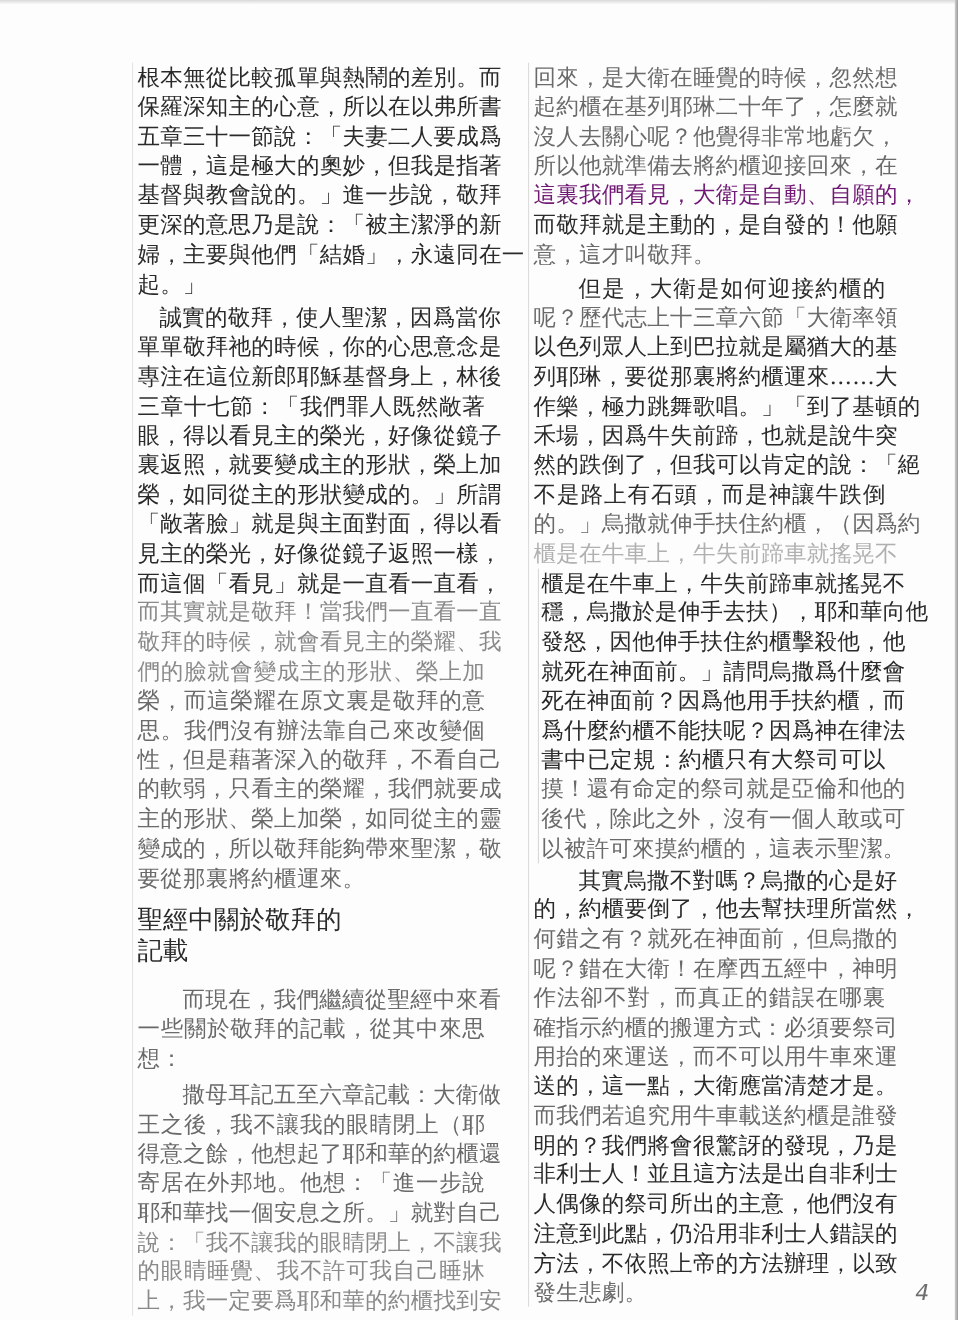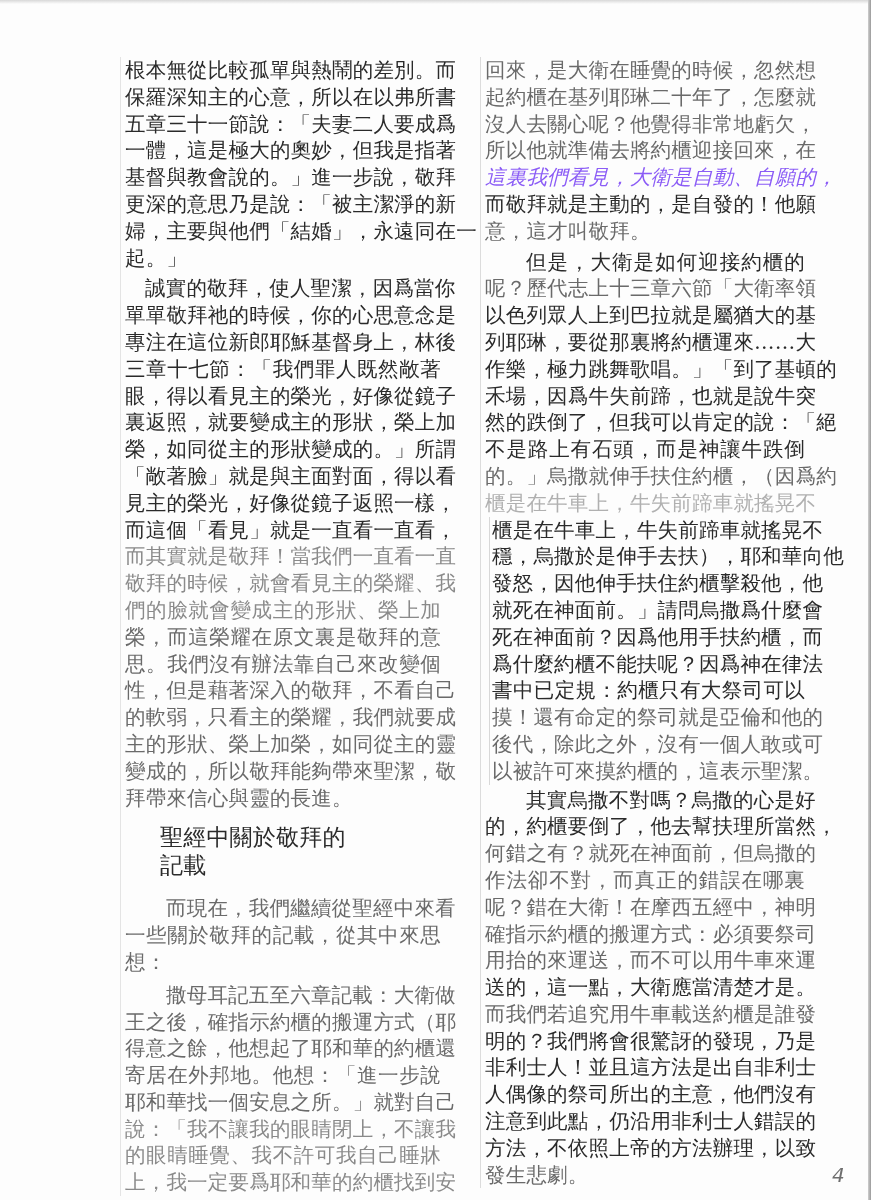--- a/index.html
+++ b/index.html
@@ -74,21 +74,20 @@
     .light {
       color: #6a6a6a;
     }
     .heading {
       font-size: 23px;
       line-height: 28px;
       margin-top: 12px;
       margin-bottom: 16px;
       color: #2b2b2b;
       text-align: left;
-      margin-left: 35px;
     }
     .heading .line {
       text-align: left;
       text-align-last: left;
     }
     .page-number {
       position: absolute;
       left: 832px;
       top: 1163px;
       font-family: "DejaVu Sans", sans-serif;
@@ -128,51 +127,51 @@
       <span class="line">而這個「看見」就是一直看一直看，</span>
       <span class="line faded">而其實就是敬拜！當我們一直看一直</span>
       <span class="line faded">敬拜的時候，就會看見主的榮耀、我</span>
       <span class="line faded">們的臉就會變成主的形狀、榮上加</span>
       <span class="line light">榮，而這榮耀在原文裏是敬拜的意</span>
       <span class="line light">思。我們沒有辦法靠自己來改變個</span>
       <span class="line light">性，但是藉著深入的敬拜，不看自己</span>
       <span class="line light">的軟弱，只看主的榮耀，我們就要成</span>
       <span class="line light">主的形狀、榮上加榮，如同從主的靈</span>
       <span class="line light">變成的，所以敬拜能夠帶來聖潔，敬</span>
-      <span class="line last light">拜帶來信心與靈的長進。</span>
+      <span class="line last light">要從那裏將約櫃運來。</span>
     </div>
     <div class="heading">
       <span class="line">聖經中關於敬拜的</span>
       <span class="line">記載</span>
     </div>
     <div class="light">
       <span class="line indent">而現在，我們繼續從聖經中來看</span>
       <span class="line">一些關於敬拜的記載，從其中來思</span>
       <span class="line last">想：</span>
     </div>
     <div class="light" style="margin-top:6px;">
       <span class="line indent">撒母耳記五至六章記載：大衛做</span>
-      <span class="line">王之後，確指示約櫃的搬運方式（耶</span>
+      <span class="line">王之後，我不讓我的眼睛閉上（耶</span>
       <span class="line">得意之餘，他想起了耶和華的約櫃還</span>
       <span class="line">寄居在外邦地。他想：「進一步說</span>
       <span class="line">耶和華找一個安息之所。」就對自己</span>
       <span class="line faded">說：「我不讓我的眼睛閉上，不讓我</span>
       <span class="line faded">的眼睛睡覺、我不許可我自己睡牀</span>
       <span class="line faded">上，我一定要爲耶和華的約櫃找到安</span>
 
     </div>
   </div>
 
   <div class="column col-right">
     <div class="light">
       <span class="line">回來，是大衛在睡覺的時候，忽然想</span>
       <span class="line">起約櫃在基列耶琳二十年了，怎麼就</span>
       <span class="line">沒人去關心呢？他覺得非常地虧欠，</span>
       <span class="line">所以他就準備去將約櫃迎接回來，在</span>
-      <span class="line" style="color:#8b5cf6;font-style:italic;">這裏我們看見，大衛是自動、自願的，</span>
+      <span class="line" style="color:#701a75;">這裏我們看見，大衛是自動、自願的，</span>
       <span class="line" style="color:#2a2a2a;">而敬拜就是主動的，是自發的！他願</span>
       <span class="line last">意，這才叫敬拜。</span>
     </div>
     <div style="margin-top:4px;">
       <span class="line indent">但是，大衛是如何迎接約櫃的</span>
       <span class="line light">呢？歷代志上十三章六節「大衛率領</span>
       <span class="line">以色列眾人上到巴拉就是屬猶大的基</span>
       <span class="line">列耶琳，要從那裏將約櫃運來……大</span>
       <span class="line">作樂，極力跳舞歌唱。」「到了基頓的</span>
       <span class="line">禾場，因爲牛失前蹄，也就是說牛突</span>
@@ -190,22 +189,22 @@
       <span class="line">爲什麼約櫃不能扶呢？因爲神在律法</span>
       <span class="line">書中已定規：約櫃只有大祭司可以</span>
       <span class="line light">摸！還有命定的祭司就是亞倫和他的</span>
       <span class="line light">後代，除此之外，沒有一個人敢或可</span>
       <span class="line last light">以被許可來摸約櫃的，這表示聖潔。</span>
     </div>
     <div style="margin-top:2px;">
       <span class="line indent">其實烏撒不對嗎？烏撒的心是好</span>
       <span class="line">的，約櫃要倒了，他去幫扶理所當然，</span>
       <span class="line light">何錯之有？就死在神面前，但烏撒的</span>
+      <span class="line light">呢？錯在大衛！在摩西五經中，神明</span>
       <span class="line light">作法卻不對，而真正的錯誤在哪裏</span>
-      <span class="line light">呢？錯在大衛！在摩西五經中，神明</span>
       <span class="line light">確指示約櫃的搬運方式：必須要祭司</span>
       <span class="line light">用抬的來運送，而不可以用牛車來運</span>
       <span class="line">送的，這一點，大衛應當清楚才是。</span>
       <span class="line light">而我們若追究用牛車載送約櫃是誰發</span>
       <span class="line">明的？我們將會很驚訝的發現，乃是</span>
       <span class="line">非利士人！並且這方法是出自非利士</span>
       <span class="line">人偶像的祭司所出的主意，他們沒有</span>
       <span class="line">注意到此點，仍沿用非利士人錯誤的</span>
       <span class="line">方法，不依照上帝的方法辦理，以致</span>
       <span class="line last light">發生悲劇。</span>

